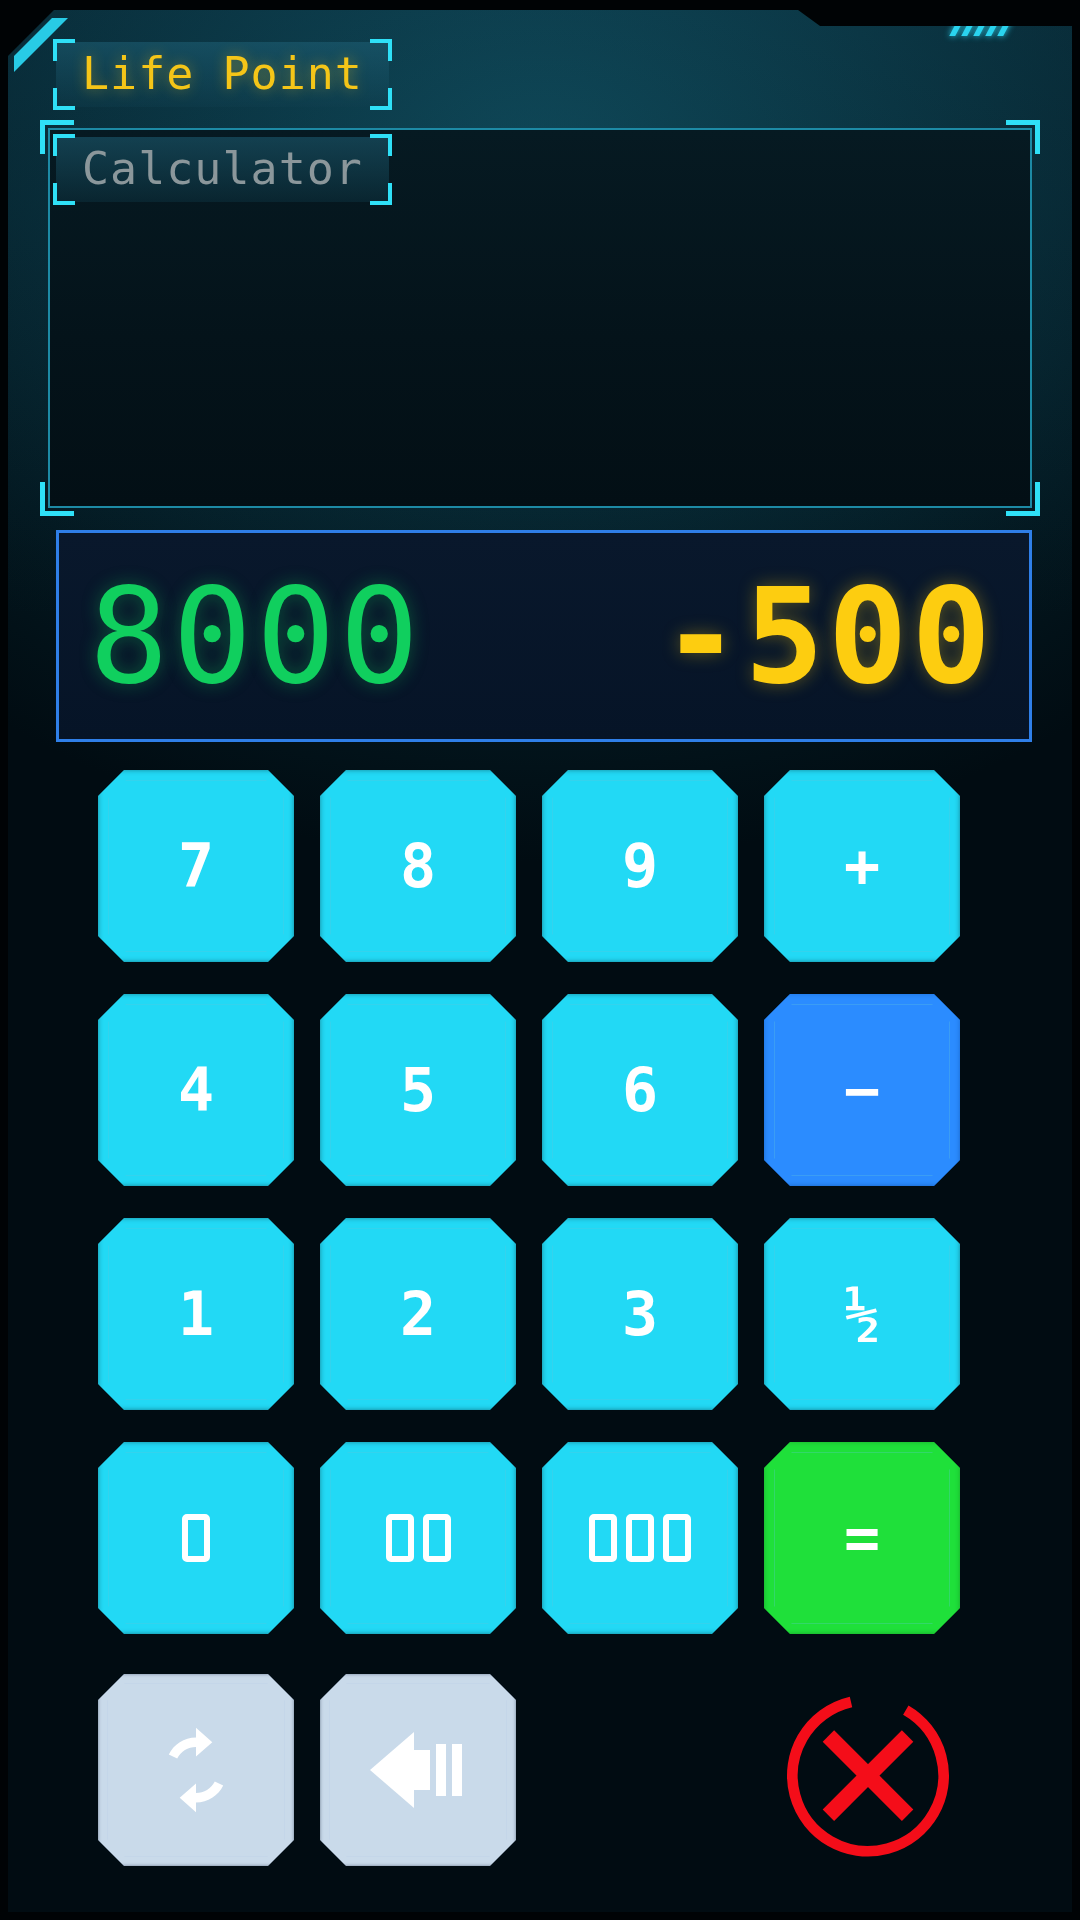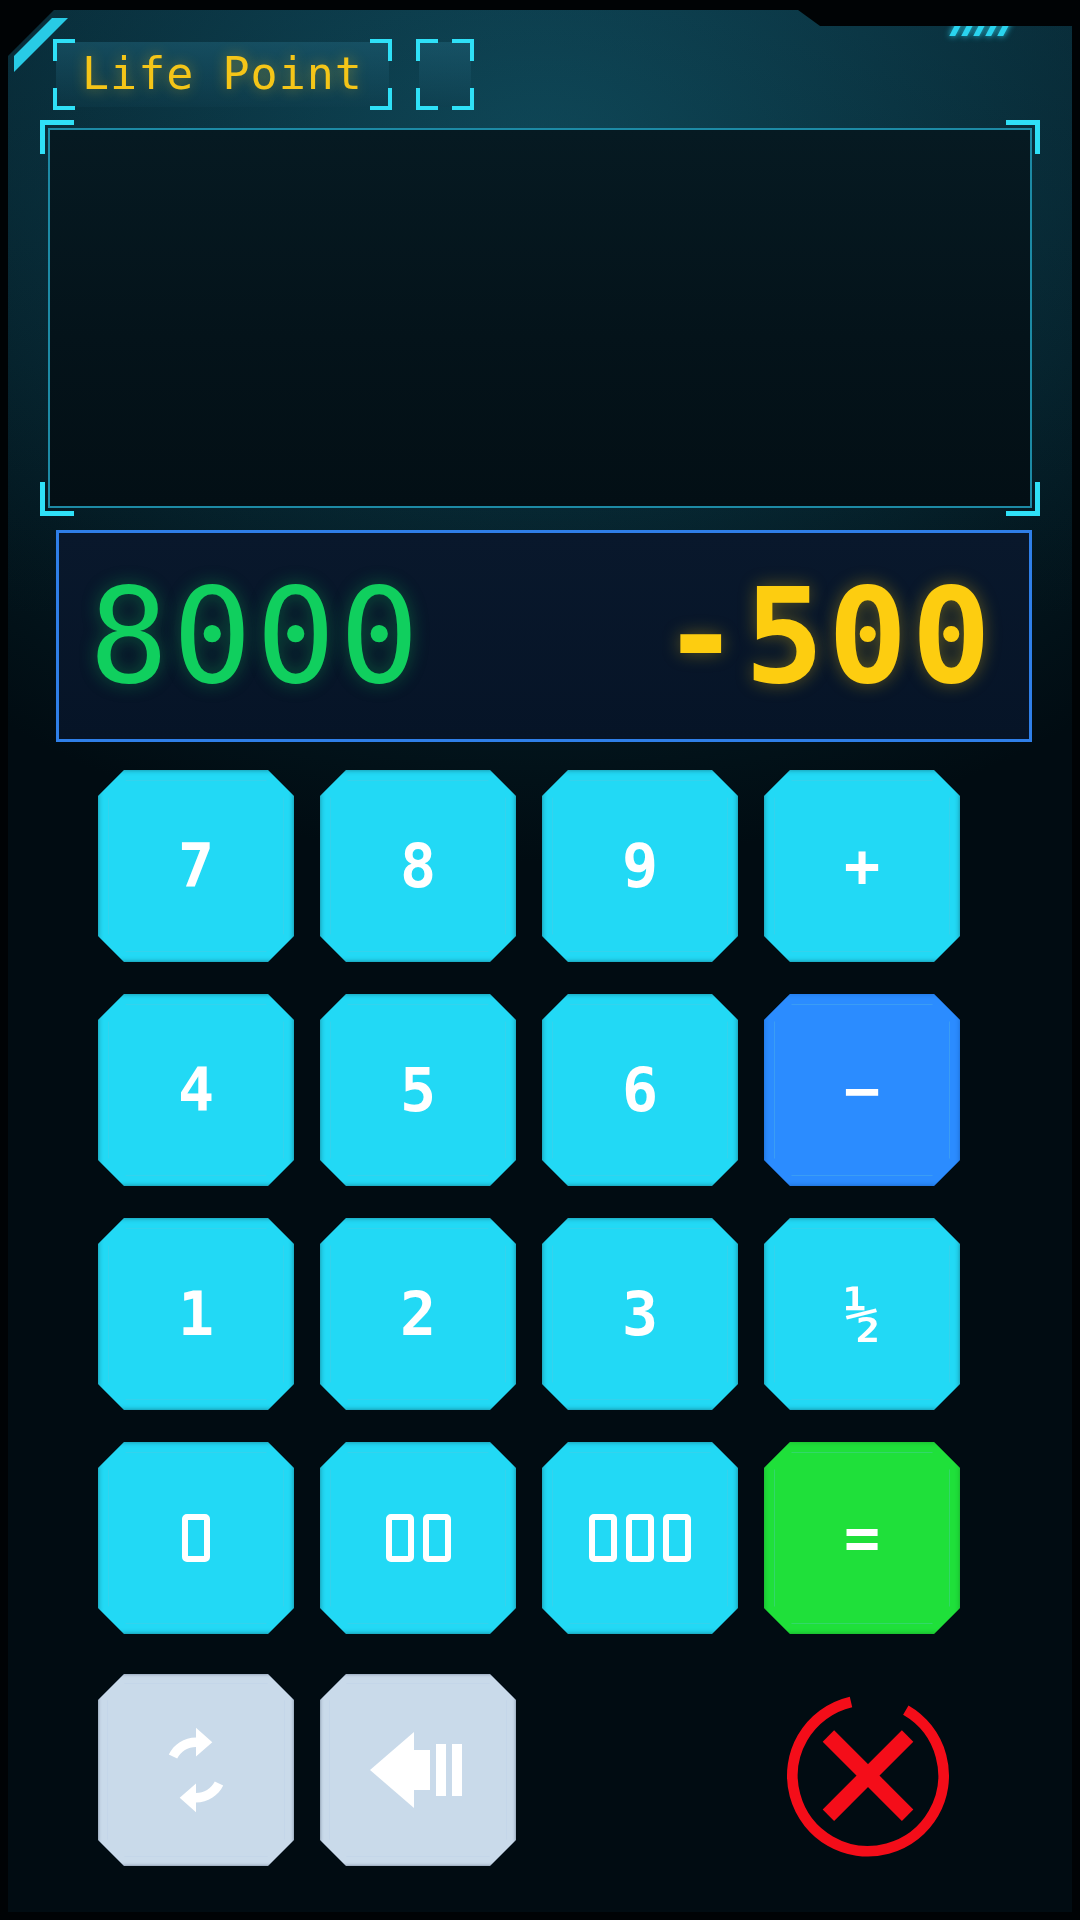--- a/index.html
+++ b/index.html
@@ -72,20 +72,21 @@
     box-shadow: 0 0 6px #2ad4ef;
   }
 
   
   .tabs {
     position: absolute;
     left: 48px; top: 32px;
     display: flex;
     gap: 30px;
     z-index: 5;
+    flex-direction: column;
   }
   .tab {
     position: relative;
     padding: 9px 26px 11px 26px;
     background: linear-gradient(180deg, rgba(30,96,118,.55), rgba(16,62,78,.35));
     font-size: 45px;
     letter-spacing: 1px;
     line-height: 1;
     white-space: nowrap;
     cursor: pointer;
@@ -330,20 +331,21 @@
         <span class="br bl"></span>
         <span class="br br2"></span>
         <span class="lbl">Life Point</span>
       </div>
 
       <div class="tab inactive">
         <span class="br tl"></span>
         <span class="br tr"></span>
         <span class="br bl"></span>
         <span class="br br2"></span>
+        <span class="lbl">Calculator</span>
       </div>
 
     </div>
 
     <div class="log-panel">
       <span class="bracket tl"></span>
       <span class="bracket tr"></span>
       <span class="bracket bl"></span>
       <span class="bracket br"></span>
       <div class="log-list"></div>

